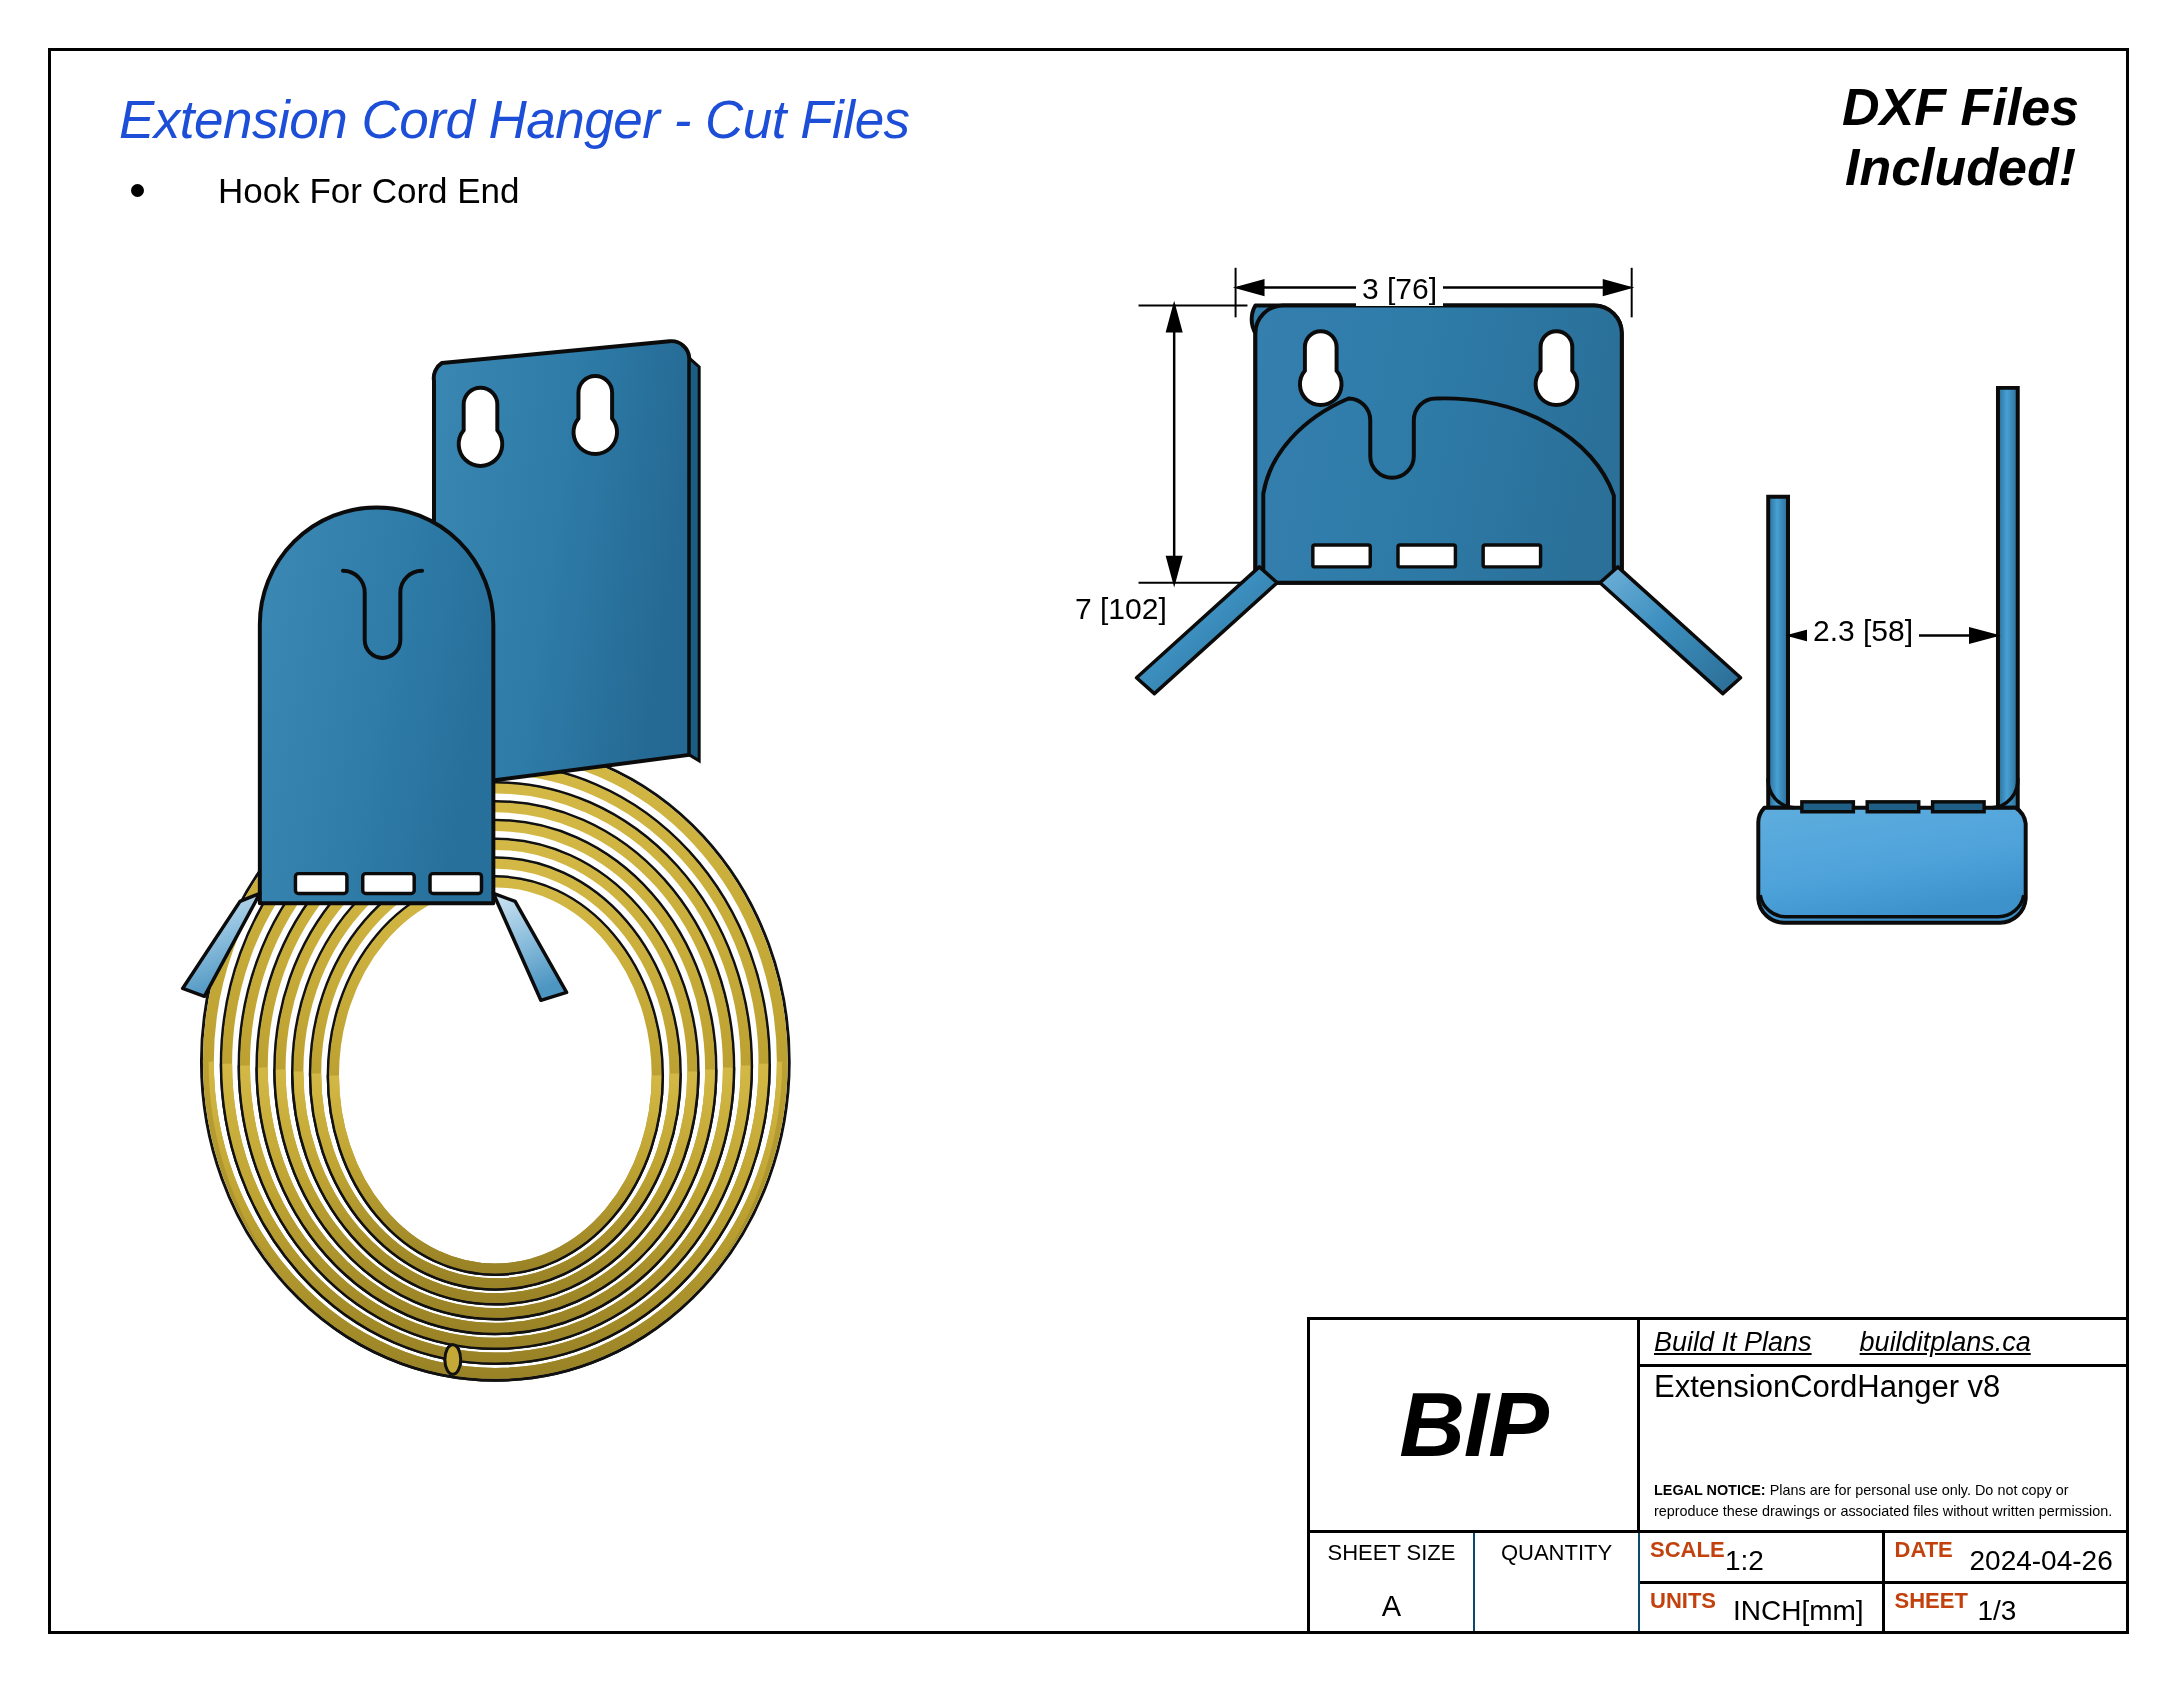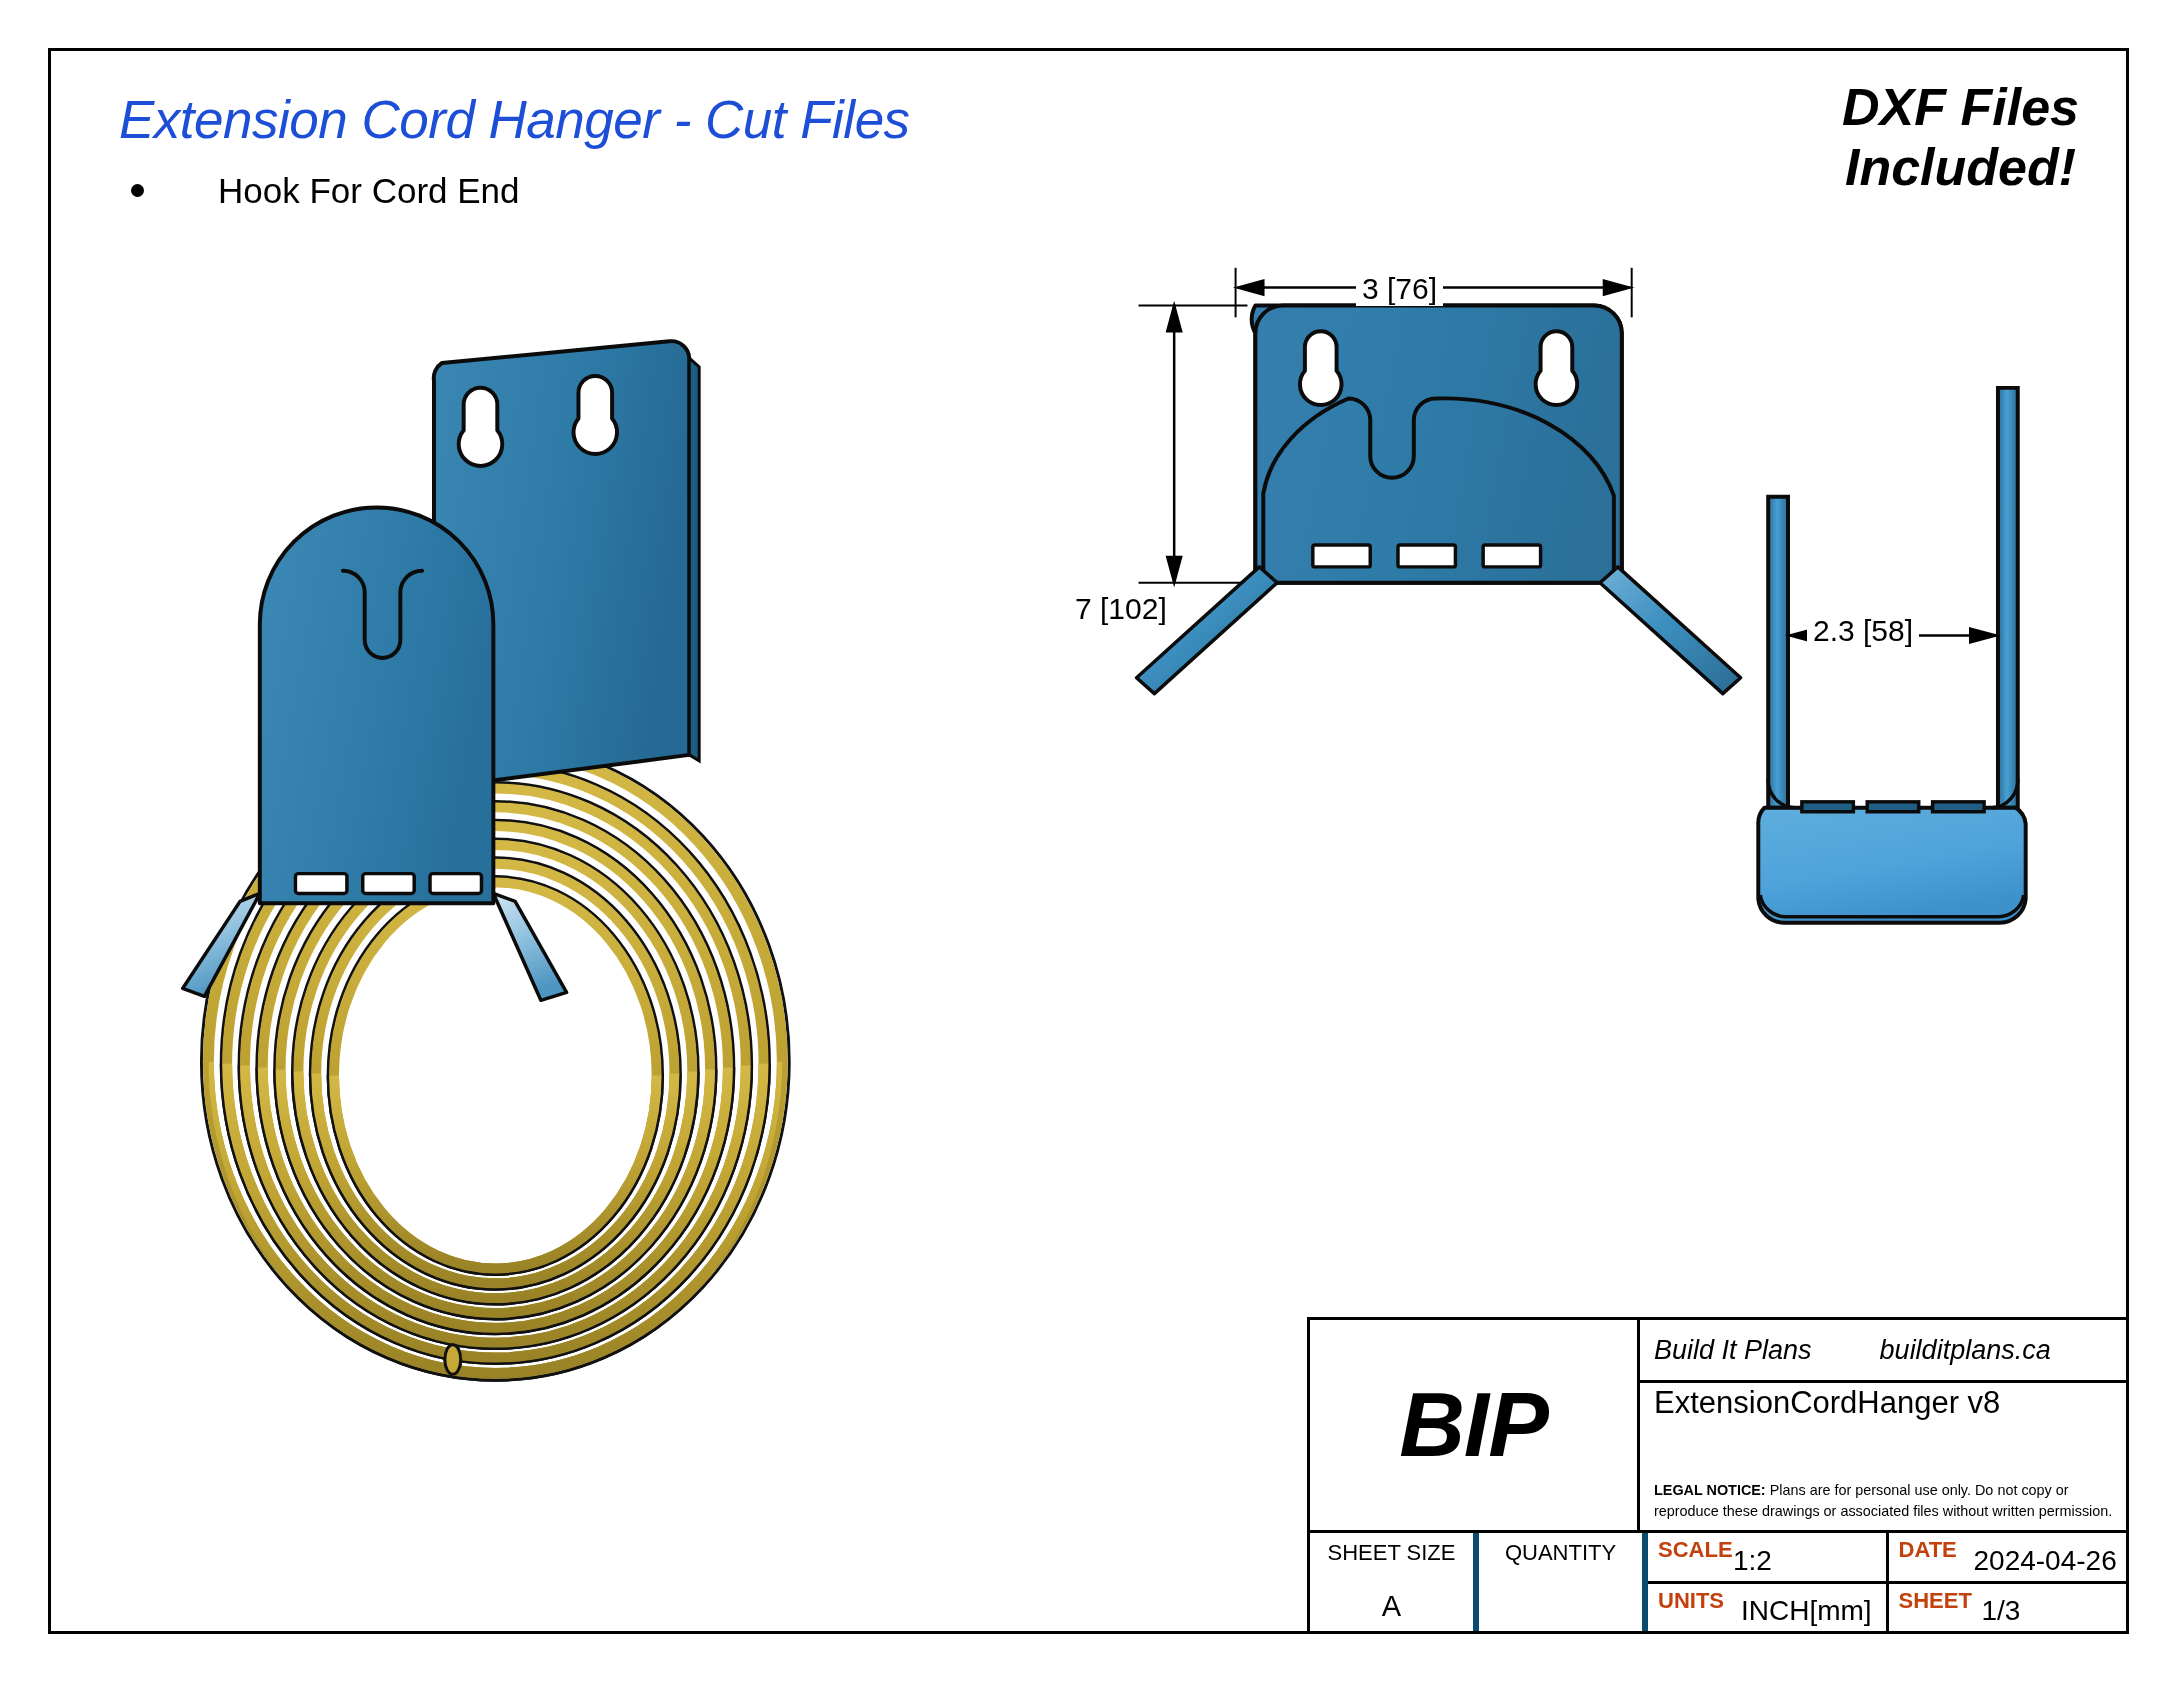--- a/index.html
+++ b/index.html
@@ -120,22 +120,23 @@
   #tb-upper-right {
     flex: 1;
     display: flex;
     flex-direction: column;
   }
   #tb-company-row {
     flex: 0 0 44px;
     border-bottom: 3px solid #000;
     display: flex;
     align-items: center;
-    padding: 8px 14px;
-    gap: 68px;
+    padding: 0 14px;
+    gap: 48px;
+    text-decoration: underline;
   }
   #tb-company-row span {
     font-size: 27px;
     font-style: italic;
     color: #000;
     white-space: nowrap;
   }
   #tb-partname-area {
     flex: 1;
     position: relative;
@@ -156,21 +157,21 @@
     color: #000;
   }
   #tb-legal b { font-weight: bold; }
 
   #tb-lower {
     flex: 1;
     display: flex;
   }
   #tb-sheetsize-cell, #tb-quantity-cell {
     flex: 0 0 163px;
-    border-right: 6px solid #0c4a6e;
+    border-right: 2px solid #0c4a6e;
     display: flex;
     flex-direction: column;
     align-items: center;
     padding-top: 7px;
   }
   .tb-head-label { font-size: 22px; color: #000; }
   .tb-big-value  { font-size: 29px; color: #000; margin-top: 24px; }
 
   #tb-lower-right {
     flex: 1;

